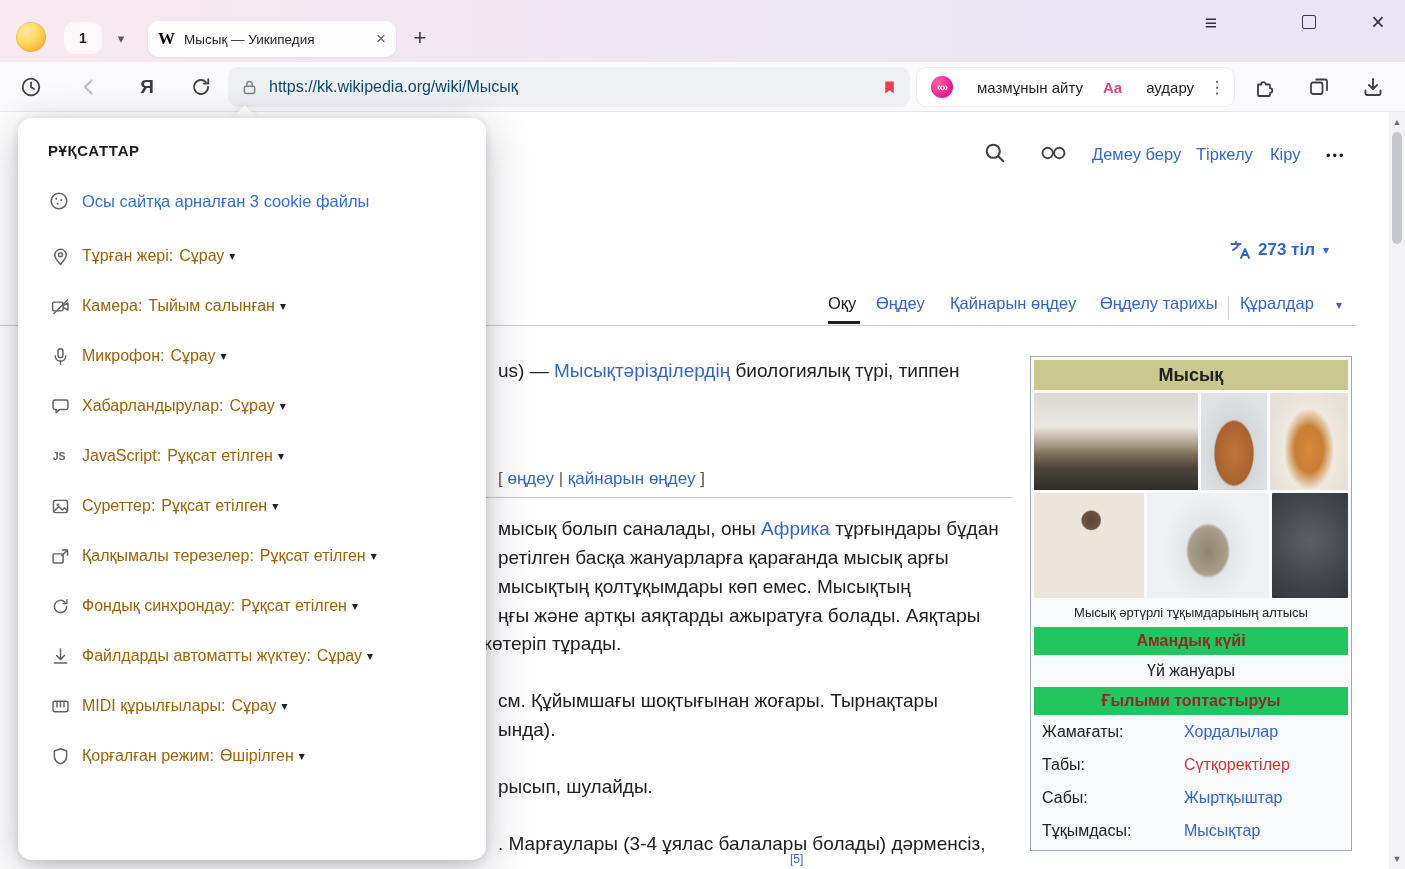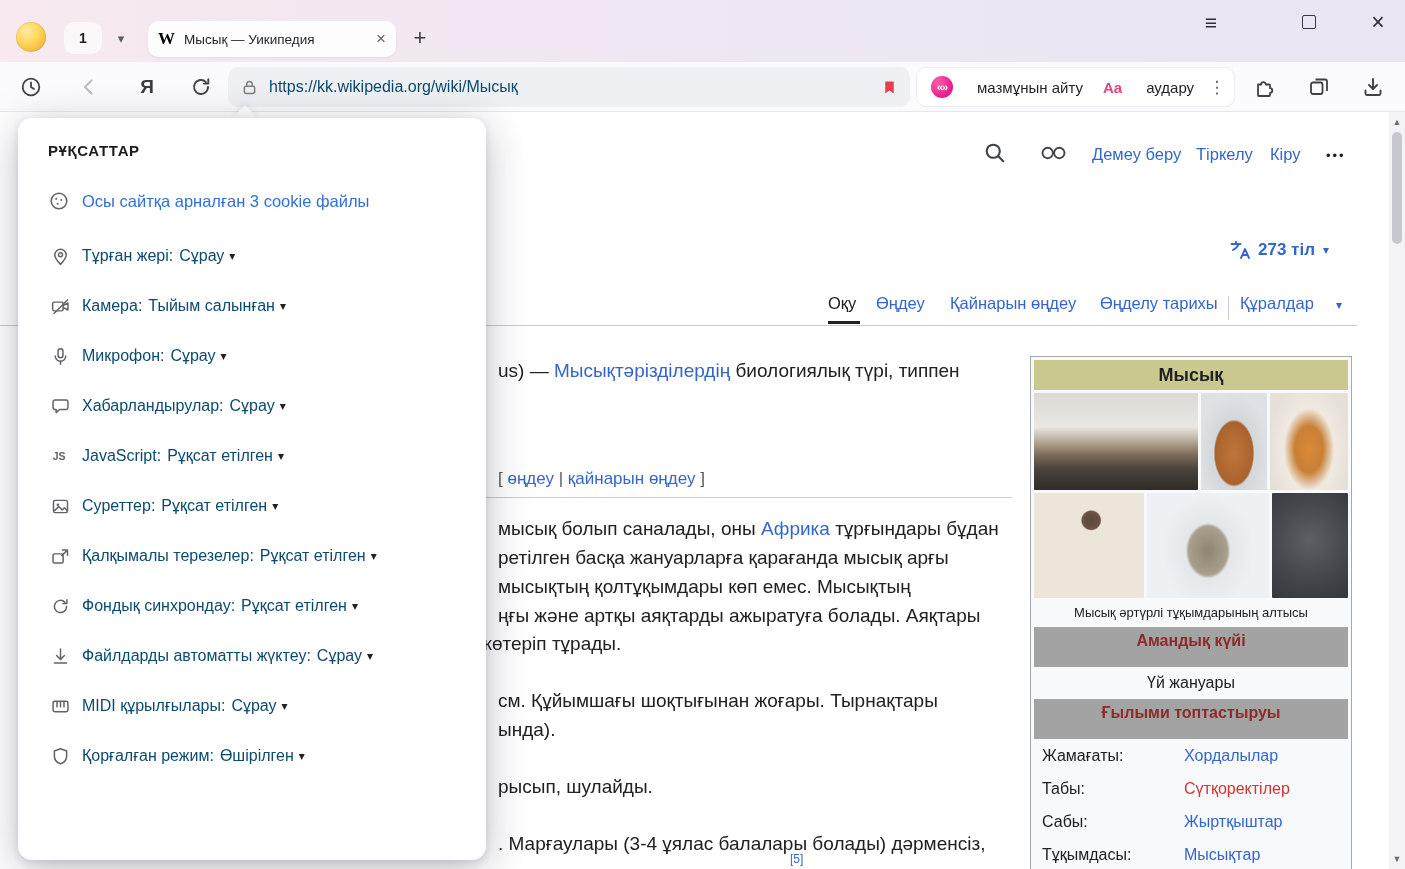--- a/index.html
+++ b/index.html
@@ -76,21 +76,21 @@
   .ib-title{background:#c9c98f;height:30px;line-height:30px;text-align:center;font-weight:bold;font-size:18px;color:#202122}
   .ib-grid-row{display:flex;gap:3px;margin-top:3px}
   .cat{border-radius:1px}
   .cat1{width:164px;height:97px;background:linear-gradient(180deg,#dcd9d4 0%,#e9e7e3 35%,#b5a995 50%,#7c6c57 64%,#4a443d 78%,#2f2c29 100%)}
   .cat2{width:66px;height:97px;background:radial-gradient(ellipse 55% 62% at 50% 62%,#c0763a 0%,#a9632e 52%,#d3d7da 56%,#dfe2e4 100%)}
   .cat3{width:78px;height:97px;background:radial-gradient(ellipse 52% 68% at 50% 58%,#d98a3a 0%,#c97f35 35%,#efe9e0 62%,#e6e1d8 100%)}
   .cat4{width:110px;height:105px;background:radial-gradient(circle 20px at 52% 26%,#5a4638 0%,#6b5244 45%,#ece5d9 52%),linear-gradient(180deg,#e9e2d5,#d9d2c4)}
   .cat5{width:122px;height:105px;background:radial-gradient(ellipse 38% 55% at 50% 55%,#8f8472 0%,#a99f8d 42%,#e3e7ea 48%,#eef1f3 100%)}
   .cat6{width:76px;height:105px;background:radial-gradient(circle at 50% 45%,#5c6065 0%,#44484d 55%,#34373b 100%)}
   .ib-caption{font-size:13px;text-align:center;padding:7px 2px;color:#202122}
-  .ib-sect{background:#a3a3a3;height:40px;line-height:28px;text-align:center;font-weight:bold;font-size:16px;color:#8d2a2a}
+  .ib-sect{background:#22c55e;height:28px;line-height:28px;text-align:center;font-weight:bold;font-size:16px;color:#8d2a2a}
   .ib-value{text-align:center;padding:7px 0;font-size:16px}
   .ib-row{display:flex;height:33px;align-items:center}
   .ib-row .ib-label{width:150px;padding-left:8px;color:#202122}
 
   
   .scrollbar{position:absolute;left:1389px;top:112px;width:16px;height:757px;background:#f3f3f5}
   .sb-arrow{position:absolute;left:0;width:16px;height:16px;color:#6a6d72;font-size:9px;display:flex;align-items:center;justify-content:center}
   .sb-up{top:2px}.sb-up::after{content:"▲"}
   .sb-down{bottom:2px}.sb-down::after{content:"▼"}
   .sb-thumb{position:absolute;left:3px;top:20px;width:10px;height:112px;border-radius:6px;background:#c6c8cd}
@@ -98,21 +98,21 @@
   
   .panel-arrow{position:absolute;left:236px;top:109px;width:18px;height:18px;background:#fff;transform:rotate(45deg);
     z-index:29;box-shadow:-2px -2px 6px rgba(0,0,0,.06)}
   .panel{position:absolute;left:18px;top:118px;width:468px;height:742px;background:#fff;border-radius:14px;z-index:30;
     box-shadow:0 10px 44px rgba(30,20,50,.28),0 2px 8px rgba(30,20,50,.12)}
   .panel-title{position:absolute;left:30px;top:24px;font-size:15px;font-weight:bold;letter-spacing:.6px;color:#1c1c21}
   .cookie-row{position:absolute;left:30px;top:72px;display:flex;align-items:center}
   .cookie-link{font-size:16.5px;color:#2f71d9;margin-left:12px}
   .perm-row{position:absolute;left:30px;width:420px;height:28px;display:flex;align-items:center}
   .perm-icon{width:24px;height:24px;display:flex;align-items:center;justify-content:center;flex-shrink:0}
-  .perm-text{margin-left:10px;font-size:16px;color:#0c4a6e;white-space:nowrap}
+  .perm-text{margin-left:10px;font-size:16px;color:#a16207;white-space:nowrap}
   .perm-text .val{margin-left:6px}
   .caret-ic{margin-left:5px;color:#202126;font-size:12px}
   .caret-ic::after{content:"▾"}
 
   svg{display:block}
 </style>
 </head>
 <body>
 
 <div class="titlebar">

